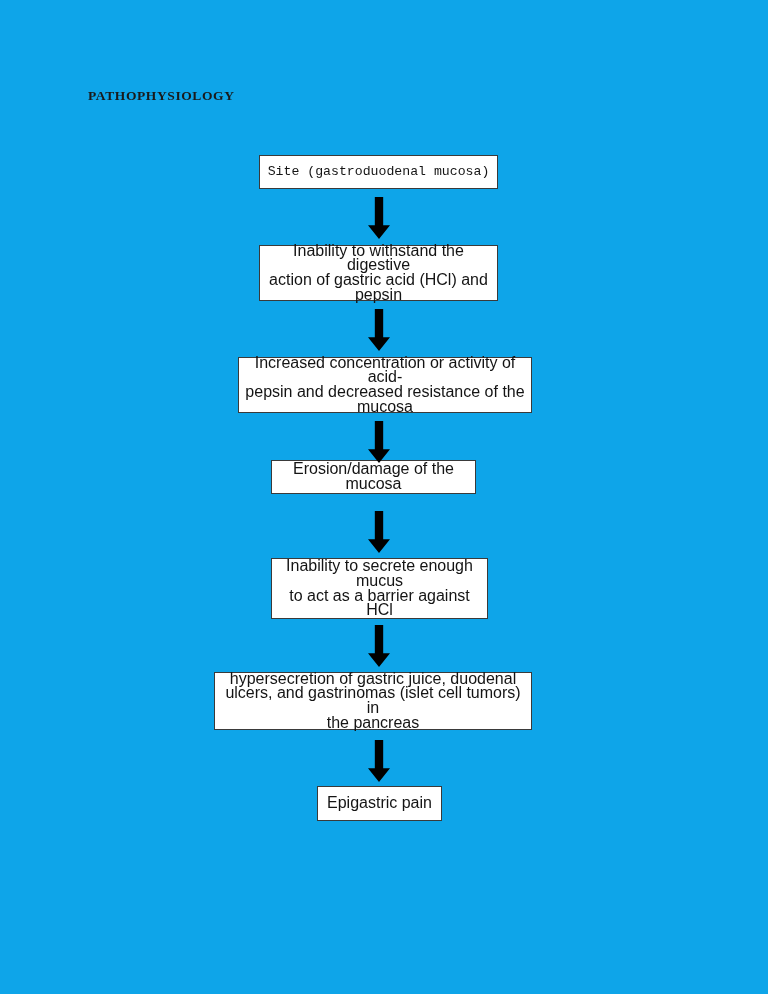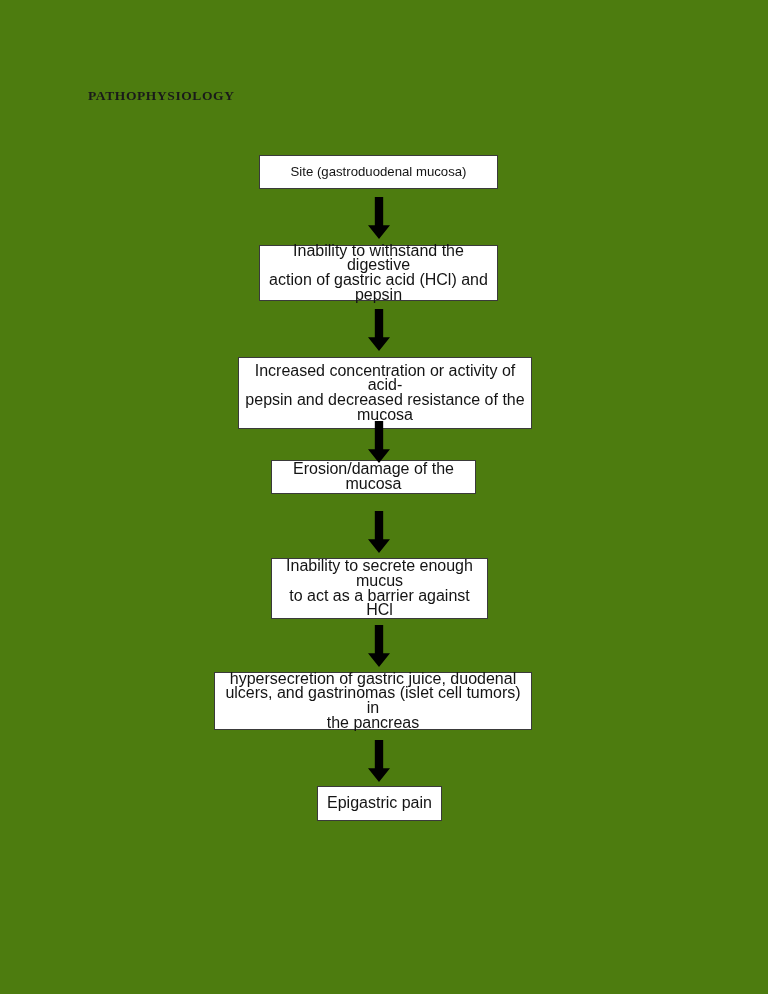--- a/index.html
+++ b/index.html
@@ -12,21 +12,21 @@
     height: 994px;
     position: relative;
     overflow: hidden;
     font-family: "Liberation Sans", sans-serif;
     -webkit-font-smoothing: antialiased;
   }
 
   .page {
     position: absolute;
     inset: 0;
-    background: #4d7c0f;
+    background: #0ea5e9;
   }
 
   .doc-title {
     position: absolute;
     left: 88px;
     top: 88px;
     font-family: "Liberation Serif", serif;
     font-weight: bold;
     font-size: 13.5px;
     letter-spacing: 0.6px;
@@ -52,21 +52,21 @@
     justify-content: center;
     text-align: center;
     color: #141414;
     font-size: 16px;
     line-height: 14.6px;
     padding: 4px 6px;
     white-space: pre-line;
   }
 
   .node.serif {
-    font-family: Liberation Sans, sans-serif;
+    font-family: Liberation Mono, monospace;
     font-size: 13.2px;
     line-height: 16px;
     text-align: right;
   }
 
   .arrow {
     position: absolute;
     display: block;
   }
 
@@ -77,21 +77,21 @@
 
 <div class="page">
 
   <div class="doc-title">PATHOPHYSIOLOGY</div>
 
   <div class="flow" id="flow-root">
       <div class="node serif" style="left: 259px; top: 155px; width: 239px; height: 34px;">Site (gastroduodenal mucosa)</div>
       <div class="node" style="left: 259px; top: 245px; width: 239px; height: 56px;">Inability to withstand the digestive
 action of gastric acid (HCl) and
 pepsin</div>
-      <div class="node" style="left: 238px; top: 357px; width: 294px; height: 72px;">Increased concentration or activity of acid-
+      <div class="node" style="left: 238px; top: 357px; width: 294px; height: 56px;">Increased concentration or activity of acid-
 pepsin and decreased resistance of the
 mucosa</div>
       <div class="node" style="left: 271px; top: 460px; width: 205px; height: 34px;">Erosion/damage of the
 mucosa</div>
       <div class="node" style="left: 214px; top: 672px; width: 318px; height: 58px;">hypersecretion of gastric juice, duodenal
 ulcers, and gastrinomas (islet cell tumors) in
 the pancreas</div>
       <div class="node" style="left: 271px; top: 558px; width: 217px; height: 61px;">Inability to secrete enough
 mucus
 to act as a barrier against HCl</div>

